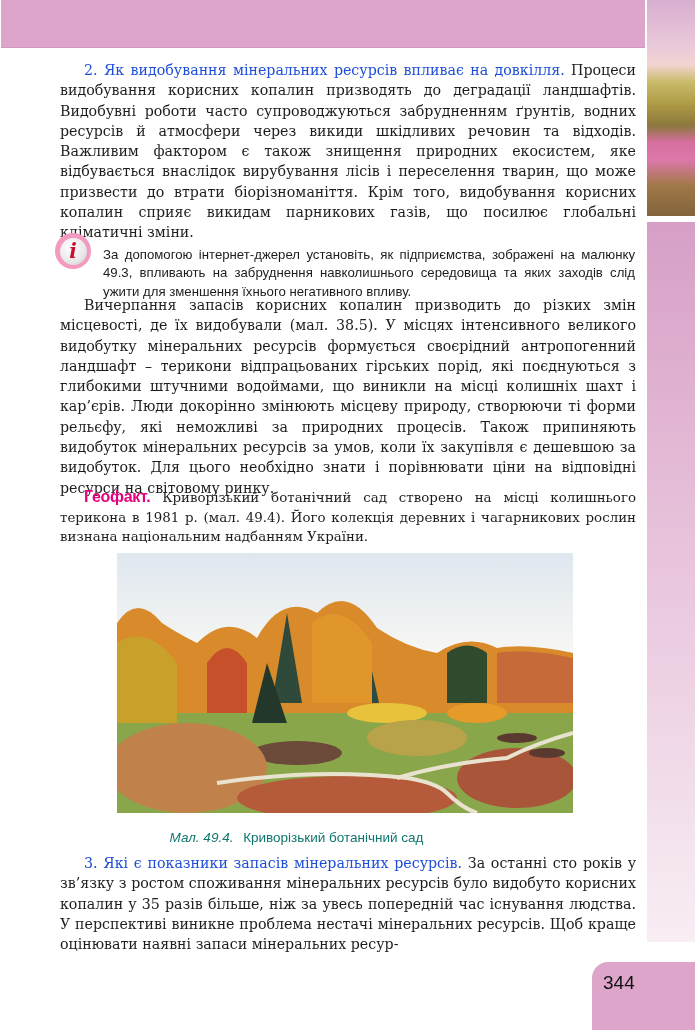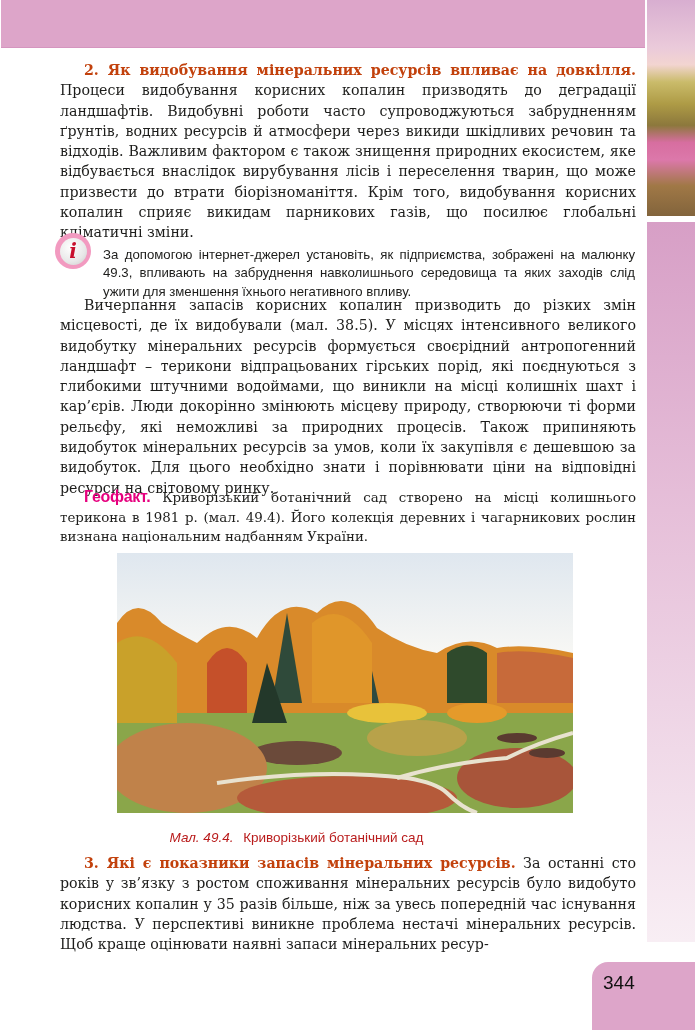--- a/index.html
+++ b/index.html
@@ -14,37 +14,37 @@
       rgba(215,110,160,1) 66%, rgba(220,120,170,1) 74%, rgba(160,120,70,1) 86%, rgba(130,100,60,1) 100%); }
   .side-band { position:absolute; left:647px; top:222px; width:48px; height:720px;
     background:linear-gradient(180deg,#d79fc6 0%, #e6bfd9 40%, #f8eef4 100%); }
   .page-tab { position:absolute; left:592px; top:962px; width:103px; height:68px; background:#dda5c9;
               border-top-left-radius:16px; }
   .page-num { position:absolute; left:603px; top:972px; font-family:"Liberation Sans", sans-serif;
               font-size:19px; color:#111; }
   .para { position:absolute; left:60px; width:576px; font-size:14.2px; line-height:20.3px;
           text-align:justify; margin:0; }
   .indent { text-indent:24px; }
-  .heading { color:#c2410c; font-weight:bold; }
+  .heading { color:#1d4ed8; font-weight:normal; }
   .geofact-label { color:#e6007e; font-family:"Liberation Sans", sans-serif; font-weight:bold;
                    font-size:16px; letter-spacing:-0.3px; }
   .info-box { position:absolute; left:55px; top:230px; width:585px; height:50px; }
   .info-icon { position:absolute; left:0; top:3px; width:36px; height:36px; border-radius:50%;
                background:#f29ac0; display:flex; align-items:center; justify-content:center; }
   .info-icon-inner { width:27px; height:27px; border-radius:50%;
                      background:radial-gradient(circle at 40% 35%, #ffffff 0%, #e8e8e8 60%, #c9c9c9 100%);
                      display:flex; align-items:center; justify-content:center;
                      color:#c8102e; font-family:"DejaVu Serif", serif; font-weight:bold; font-size:20px; font-style:italic; }
   .info-text { position:absolute; left:48px; top:16px; width:532px; font-family:"Liberation Sans", sans-serif;
                font-size:13.2px; line-height:18.3px; text-align:justify; color:#1d1d1b; }
   .photo { position:absolute; left:117px; top:553px; width:456px; height:260px; overflow:hidden;
     background:linear-gradient(180deg,#e9eef4 0%, #f3f5f7 25%, #f6f6f4 36%, transparent 36%); }
   .photo svg { display:block; }
   .caption { position:absolute; left:0; width:593px; top:830px; text-align:center;
-             font-family:"Liberation Sans", sans-serif; font-size:13.5px; color:#b91c1c; }
+             font-family:"Liberation Sans", sans-serif; font-size:13.5px; color:#0f766e; }
   .caption i { margin-right:6px; }
 </style>
 </head>
 <body>
 
 <div class="top-band"></div>
 <div class="side-photo"></div>
 <div class="side-band"></div>
 
 <p class="para indent" style="top:60px;"><span class="heading">2. Як видобування мінеральних ресурсів впливає на довкілля.</span><span> Процеси видобування корисних копалин призводять до деградації ландшафтів. Видобувні роботи часто супроводжуються забрудненням ґрунтів, водних ресурсів й атмосфери через викиди шкідливих речовин та відходів. Важливим фактором є також знищення природних екосистем, яке відбувається внаслідок вирубування лісів і переселення тварин, що може призвести до втрати біорізноманіття. Крім того, видобування корисних копалин сприяє викидам парникових газів, що посилює глобальні кліматичні зміни.</span></p>

